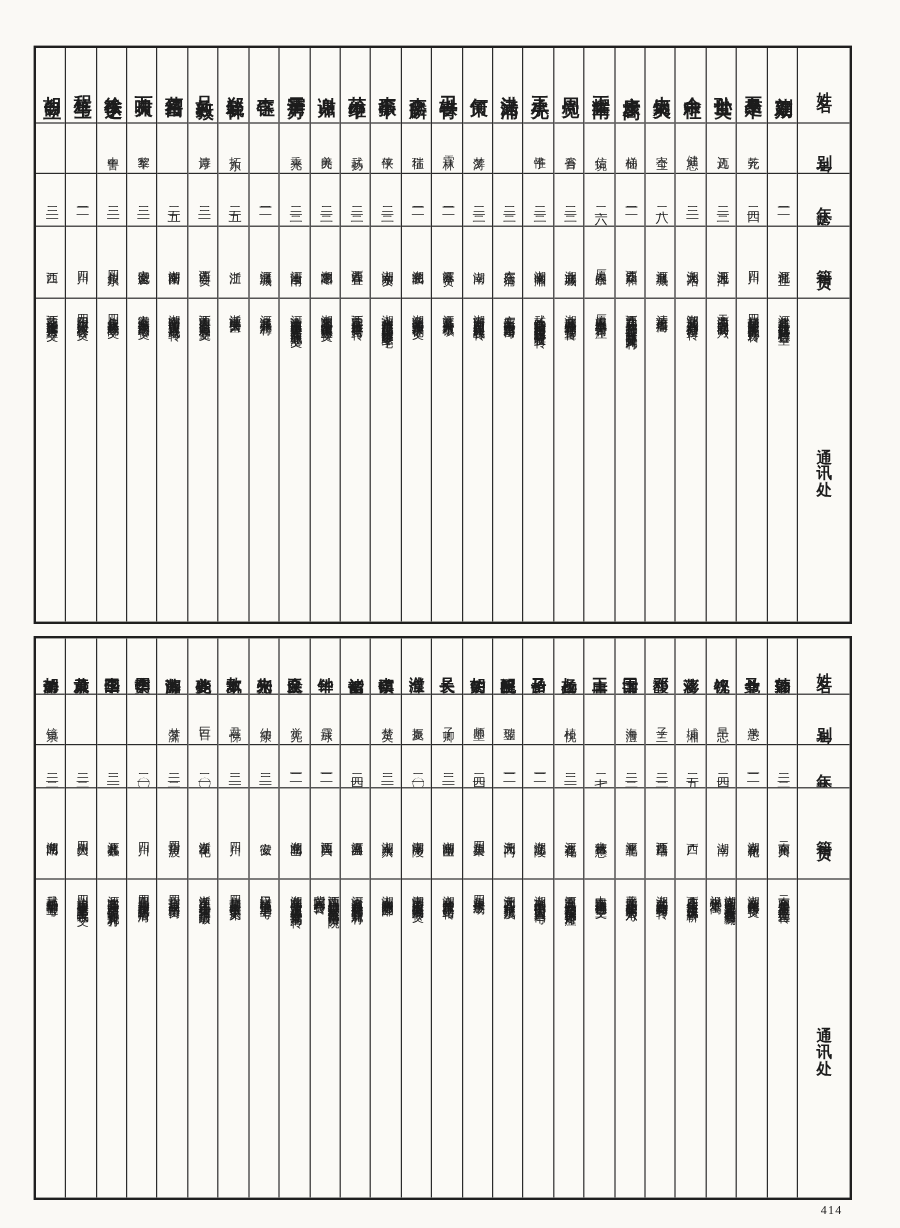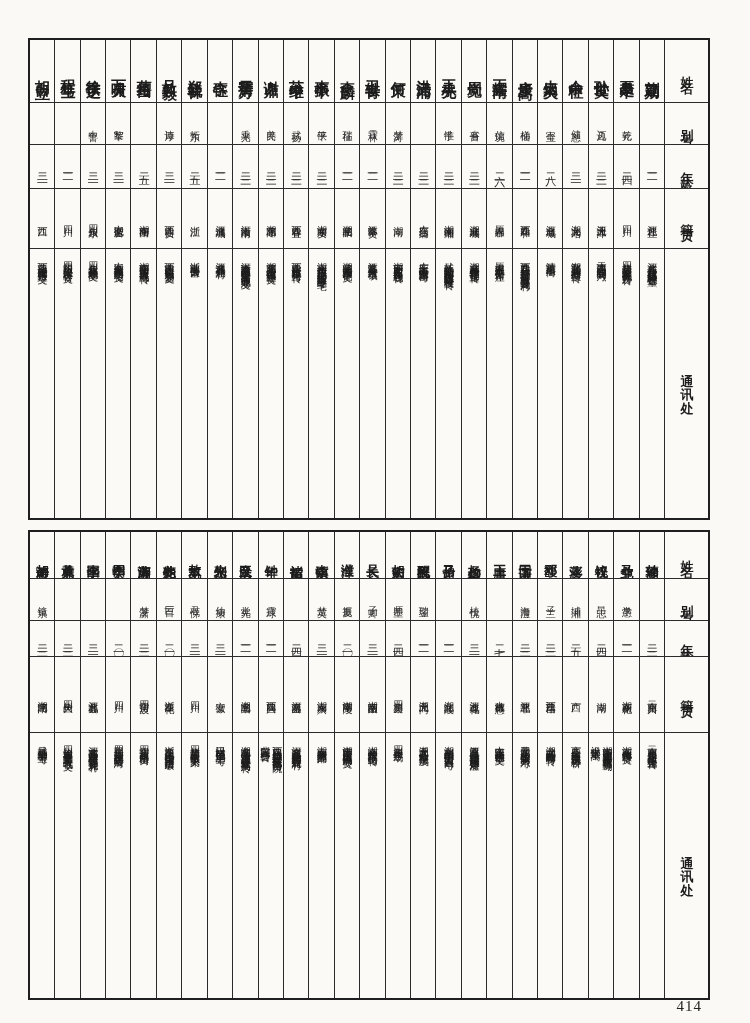--- a/index.html
+++ b/index.html
@@ -56,21 +56,21 @@
   .t-native{font-size:10px;letter-spacing:1px;}
   .t-addr{
     font-size:10px;letter-spacing:1px;line-height:12px;
     padding-top:5px;white-space:pre-line;
   }
   .hdr{font-size:13px;font-weight:bold;letter-spacing:5px;}
   .hdr-tall{letter-spacing:14px;}
   .header .cell{align-items:center;}
   .page-number{
     position:absolute;right:48px;bottom:8px;
-    font-family:"Liberation Serif",serif;font-size:15px;color:#222;
+    font-family:"Liberation Serif",serif;font-size:10px;color:#222;
     letter-spacing:1px;
   }
 </style>
 </head>
 <body>
 
 <div class="sheet">
 
   <div class="dir-table top" id="table-top">
     <div class="col header">

